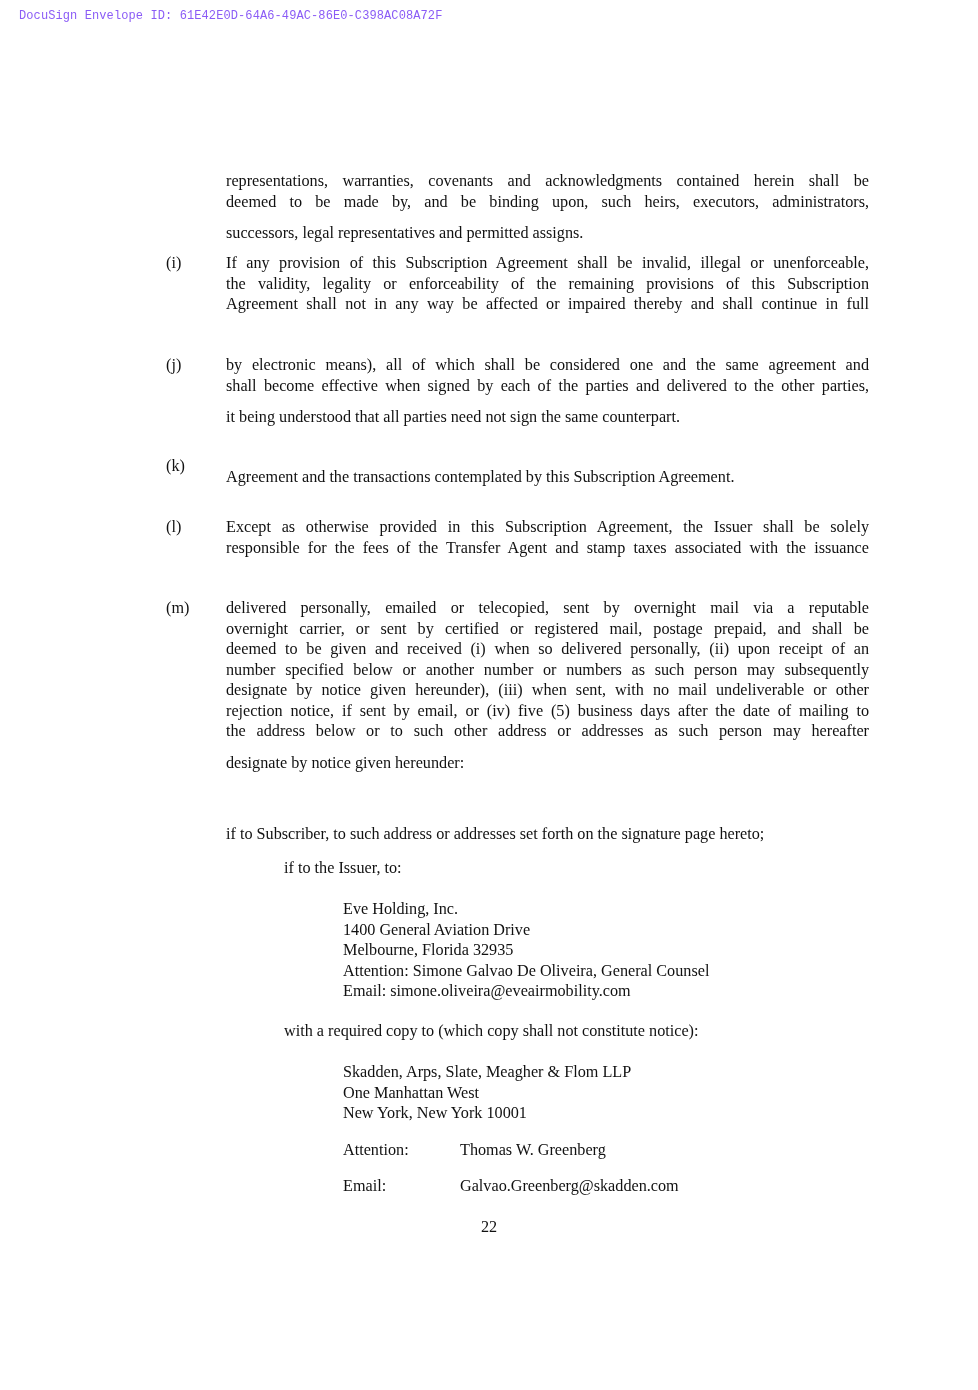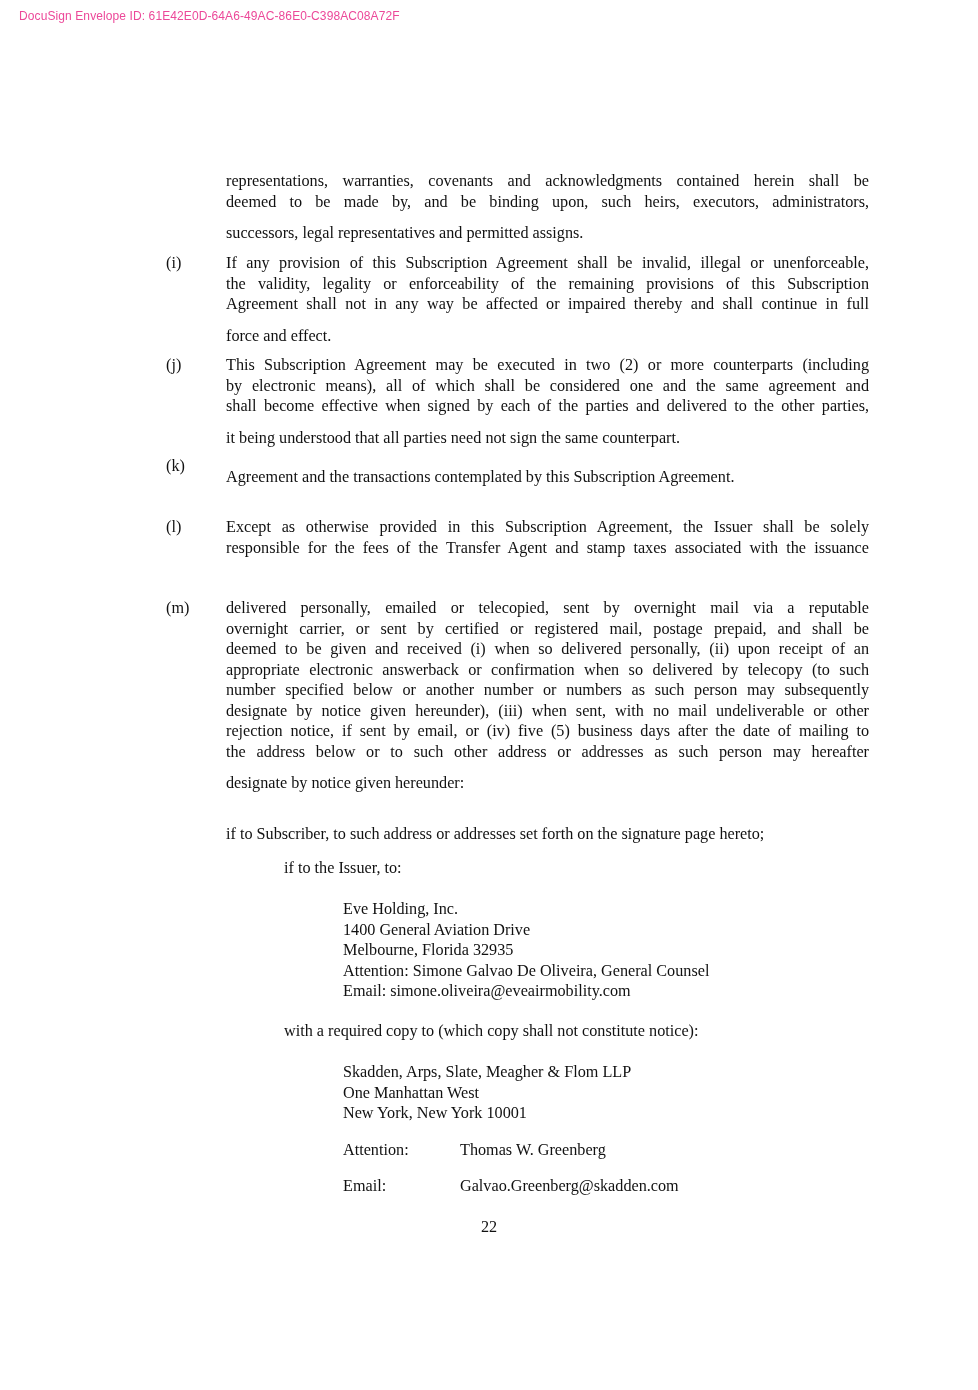--- a/index.html
+++ b/index.html
@@ -1,19 +1,19 @@
 <!DOCTYPE html>
 <html><head>
   <meta charset="utf-8">
   <style>
     html, body { margin: 0; padding: 0; background: #ffffff; }
     body { width: 978px; height: 1390px; position: relative; overflow: hidden; color: #111; }
     .envelope {
       position: absolute; left: 19px; top: 9px;
-      font-family: Liberation Sans, sans-serif; font-size: 12px; color: #ec4899;
+      font-family: Liberation Mono, monospace; font-size: 12px; color: #8b5cf6;
       letter-spacing: 0.1px;
     }
     .doc {
       font-family: "Liberation Serif", serif; font-size: 16.2px; line-height: 20.5px; color: #111;
     }
     .para { position: absolute; left: 226px; width: 643px; }
     .line { display: block; text-align: justify; text-align-last: justify; white-space: nowrap; height: 20.5px; }
     .line.last { text-align-last: left; margin-top: 11px; }
     .label { position: absolute; left: 166px; }
     .addr-block { position: absolute; }
@@ -33,26 +33,24 @@
     <span class="line">representations, warranties, covenants and acknowledgments contained herein shall be</span>
     <span class="line">deemed to be made by, and be binding upon, such heirs, executors, administrators,</span>
     <span class="line last">successors, legal representatives and permitted assigns.</span>
   </div>
 
   <div class="label" style="top:253px;">(i)</div>
   <div class="para" style="top:253px;">
     <span class="line">If any provision of this Subscription Agreement shall be invalid, illegal or unenforceable,</span>
     <span class="line">the validity, legality or enforceability of the remaining provisions of this Subscription</span>
     <span class="line">Agreement shall not in any way be affected or impaired thereby and shall continue in full</span>
-    <span class="line last">force and effect.</span>
   </div>
 
   <div class="label" style="top:355px;">(j)</div>
   <div class="para" style="top:355px;">
-    <span class="line">This Subscription Agreement may be executed in two (2) or more counterparts (including</span>
     <span class="line">by electronic means), all of which shall be considered one and the same agreement and</span>
     <span class="line">shall become effective when signed by each of the parties and delivered to the other parties,</span>
     <span class="line last">it being understood that all parties need not sign the same counterpart.</span>
   </div>
 
   <div class="label" style="top:456px;">(k)</div>
   <div class="para" style="top:456px;">
     <span class="line last">Agreement and the transactions contemplated by this Subscription Agreement.</span>
   </div>
 
@@ -60,21 +58,20 @@
   <div class="para" style="top:517px;">
     <span class="line">Except as otherwise provided in this Subscription Agreement, the Issuer shall be solely</span>
     <span class="line">responsible for the fees of the Transfer Agent and stamp taxes associated with the issuance</span>
   </div>
 
   <div class="label" style="top:598px;">(m)</div>
   <div class="para" style="top:598px;">
     <span class="line">delivered personally, emailed or telecopied, sent by overnight mail via a reputable</span>
     <span class="line">overnight carrier, or sent by certified or registered mail, postage prepaid, and shall be</span>
     <span class="line">deemed to be given and received (i) when so delivered personally, (ii) upon receipt of an</span>
-    <span class="line">appropriate electronic answerback or confirmation when so delivered by telecopy (to such</span>
     <span class="line">number specified below or another number or numbers as such person may subsequently</span>
     <span class="line">designate by notice given hereunder), (iii) when sent, with no mail undeliverable or other</span>
     <span class="line">rejection notice, if sent by email, or (iv) five (5) business days after the date of mailing to</span>
     <span class="line">the address below or to such other address or addresses as such person may hereafter</span>
     <span class="line last">designate by notice given hereunder:</span>
   </div>
 
   <div class="addr-block" style="left:226px; top:824px;">if to Subscriber, to such address or addresses set forth on the signature page hereto;</div>
 
   <div class="addr-block" style="left:284px; top:858px;">if to the Issuer, to:</div>

